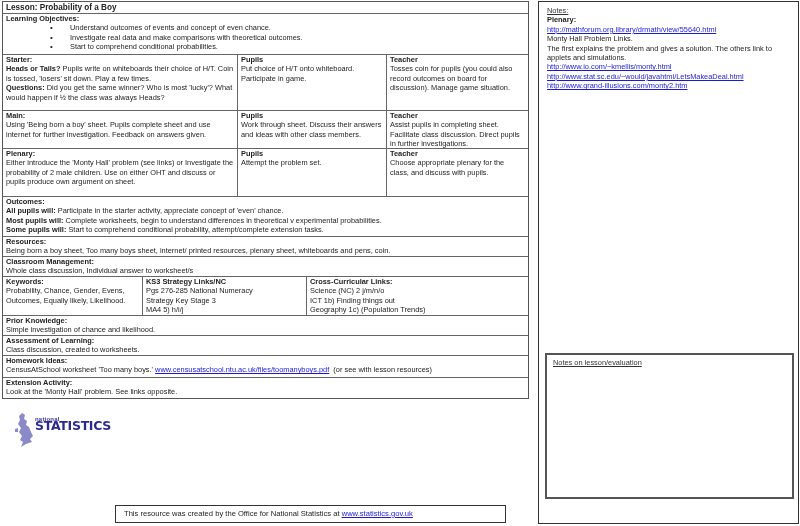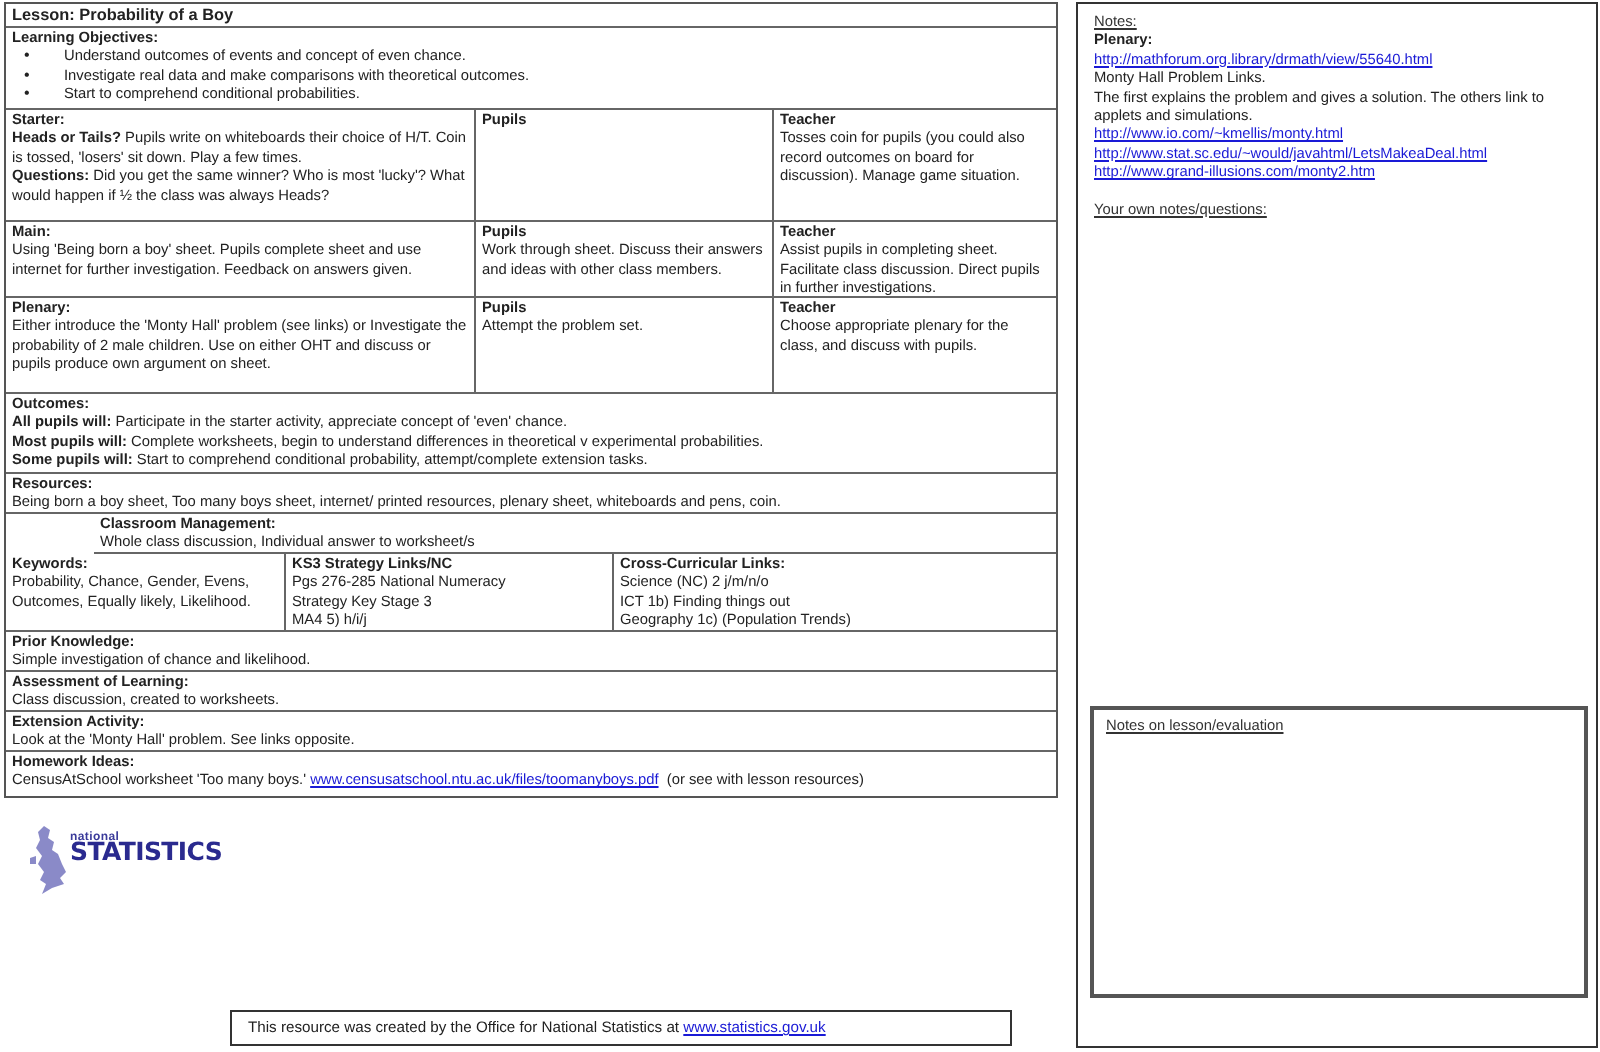--- a/index.html
+++ b/index.html
@@ -12,21 +12,21 @@
   #lesson { position:absolute; left:2px; top:1px; width:527px; border:1.4px solid #555; box-sizing:border-box; }
   .row { border-bottom:1px solid #666; padding:0 3px; box-sizing:border-box; }
   .row:last-child { border-bottom:none; }
   .title-row { height:12px; font-size:8.2px; font-weight:bold; line-height:11px; }
   .tri { display:flex; border-bottom:1px solid #666; box-sizing:border-box; }
   .tri > div { padding:0 3px; box-sizing:border-box; }
   .tri > div + div { border-left:1px solid #666; }
   .c1 { width:234px; } .c2 { width:149px; } .c3 { flex:1; }
   .kw1 { width:139px; } .kw2 { width:164px; } .kw3 { flex:1; }
   ul.obj { margin:0; padding:0 0 0 26px; list-style:none; }
-  ul.obj li { position:relative; }
+  ul.obj li { position:relative;margin-left:38px; }
   ul.obj li::before { content:"•"; position:absolute; left:-20px; font-size:8px; }
 
   
   #logo { position:absolute; left:14px; top:412px; width:90px; height:40px; }
   #logo .txt-small { position:absolute; left:21px; top:3px; font-size:6px; color:#3a3a9a; font-weight:bold; letter-spacing:0.2px; }
   #logo .txt-big { position:absolute; left:21px; top:9px; font-size:12.5px; font-weight:bold; color:#2a2a8f; letter-spacing:-0.3px; font-family:"DejaVu Sans", sans-serif; }
 
   
   #credit { position:absolute; left:115px; top:505px; width:391px; height:18px; border:1px solid #333; box-sizing:border-box;
             font-size:7.6px; line-height:16px; padding-left:8px; }
@@ -53,20 +53,21 @@
     </ul>
   </div>
 
   <div class="tri" style="height:56px;">
     <div class="c1">
       <div class="b">Starter:</div>
       <div><span class="b">Heads or Tails?</span><span> Pupils write on whiteboards their choice of H/T. Coin is tossed, 'losers' sit down. Play a few times.</span><br><span class="b">Questions:</span><span> Did you get the same winner? Who is most 'lucky'? What would happen if ½ the class was always Heads?</span></div>
     </div>
     <div class="c2">
       <div class="b">Pupils</div>
+      <div>Put choice of H/T onto whiteboard. Participate in game.</div>
     </div>
     <div class="c3">
       <div class="b">Teacher</div>
       <div>Tosses coin for pupils (you could also record outcomes on board for discussion). Manage game situation.</div>
     </div>
   </div>
 
   <div class="tri" style="height:38px;">
     <div class="c1">
       <div class="b">Main:</div>
@@ -102,21 +103,21 @@
     <div><span class="b">All pupils will:</span><span> Participate in the starter activity, appreciate concept of 'even' chance.</span></div>
     <div><span class="b">Most pupils will:</span><span> Complete worksheets, begin to understand differences in theoretical v experimental probabilities.</span></div>
     <div><span class="b">Some pupils will:</span><span> Start to comprehend conditional probability, attempt/complete extension tasks.</span></div>
   </div>
 
   <div class="row" style="height:20px;">
     <div class="b">Resources:</div>
     <div>Being born a boy sheet, Too many boys sheet, internet/ printed resources, plenary sheet, whiteboards and pens, coin.</div>
   </div>
 
-  <div class="row" style="height:20px;margin-left:44px;">
+  <div class="row" style="height:20px;">
     <div class="b">Classroom Management:</div>
     <div>Whole class discussion, Individual answer to worksheet/s</div>
   </div>
 
   <div class="tri" style="height:39px;">
     <div class="kw1">
       <div class="b">Keywords:</div>
       <div>Probability, Chance, Gender, Evens, Outcomes, Equally likely, Likelihood.</div>
     </div>
     <div class="kw2">
@@ -136,28 +137,28 @@
   <div class="row" style="height:20px;">
     <div class="b">Prior Knowledge:</div>
     <div>Simple investigation of chance and likelihood.</div>
   </div>
 
   <div class="row" style="height:20px;">
     <div class="b">Assessment of Learning:</div>
     <div>Class discussion, created to worksheets.</div>
   </div>
 
+  <div class="row" style="height:22px;">
+    <div class="b">Homework Ideas:</div>
+    <div><span>CensusAtSchool worksheet 'Too many boys.' </span><a href="#">www.censusatschool.ntu.ac.uk/files/toomanyboys.pdf</a><span style="white-space:pre">  (or see with lesson resources)</span></div>
+  </div>
+
   <div class="row" style="height:20px;">
     <div class="b">Extension Activity:</div>
     <div>Look at the 'Monty Hall' problem. See links opposite.</div>
-  </div>
-
-  <div class="row" style="height:22px;">
-    <div class="b">Homework Ideas:</div>
-    <div><span>CensusAtSchool worksheet 'Too many boys.' </span><a href="#">www.censusatschool.ntu.ac.uk/files/toomanyboys.pdf</a><span style="white-space:pre">  (or see with lesson resources)</span></div>
   </div>
 </div>
 
 <div id="logo">
   <svg width="22" height="36" viewBox="0 0 22 36" style="position:absolute;left:0;top:0;">
     <path d="M8 1 L11 3 L10 7 L13 9 L12 13 L15 15 L17 20 L19 24 L16 27 L18 30 L12 32 L7 35 L9 30 L6 28 L8 24 L5 20 L7 16 L4 12 L6 8 L5 4 Z" fill="#8a8ac8"></path>
     <path d="M1 17 L4 16 L4 20 L1 20 Z" fill="#8a8ac8"></path>
   </svg>
   <span class="txt-small">national</span>
   <span class="txt-big">STATISTICS</span>
@@ -170,18 +171,17 @@
 <div id="notes">
   <div class="u">Notes:</div>
   <div class="b">Plenary:</div>
   <div><a href="#">http://mathforum.org.library/drmath/view/55640.html</a></div>
   <div>Monty Hall Problem  Links.</div>
   <div>The first explains the problem and gives a solution. The others link to applets and simulations.</div>
   <div><a href="#">http://www.io.com/~kmellis/monty.html</a></div>
   <div><a href="#">http://www.stat.sc.edu/~would/javahtml/LetsMakeaDeal.html</a></div>
   <div><a href="#">http://www.grand-illusions.com/monty2.htm</a></div>
   <div class="sp"></div>
-  <div class="u">Your own notes/questions:</div>
 </div>
 
 <div id="eval">
   <span>Notes on lesson/evaluation</span>
 </div>
 
 </body></html>

